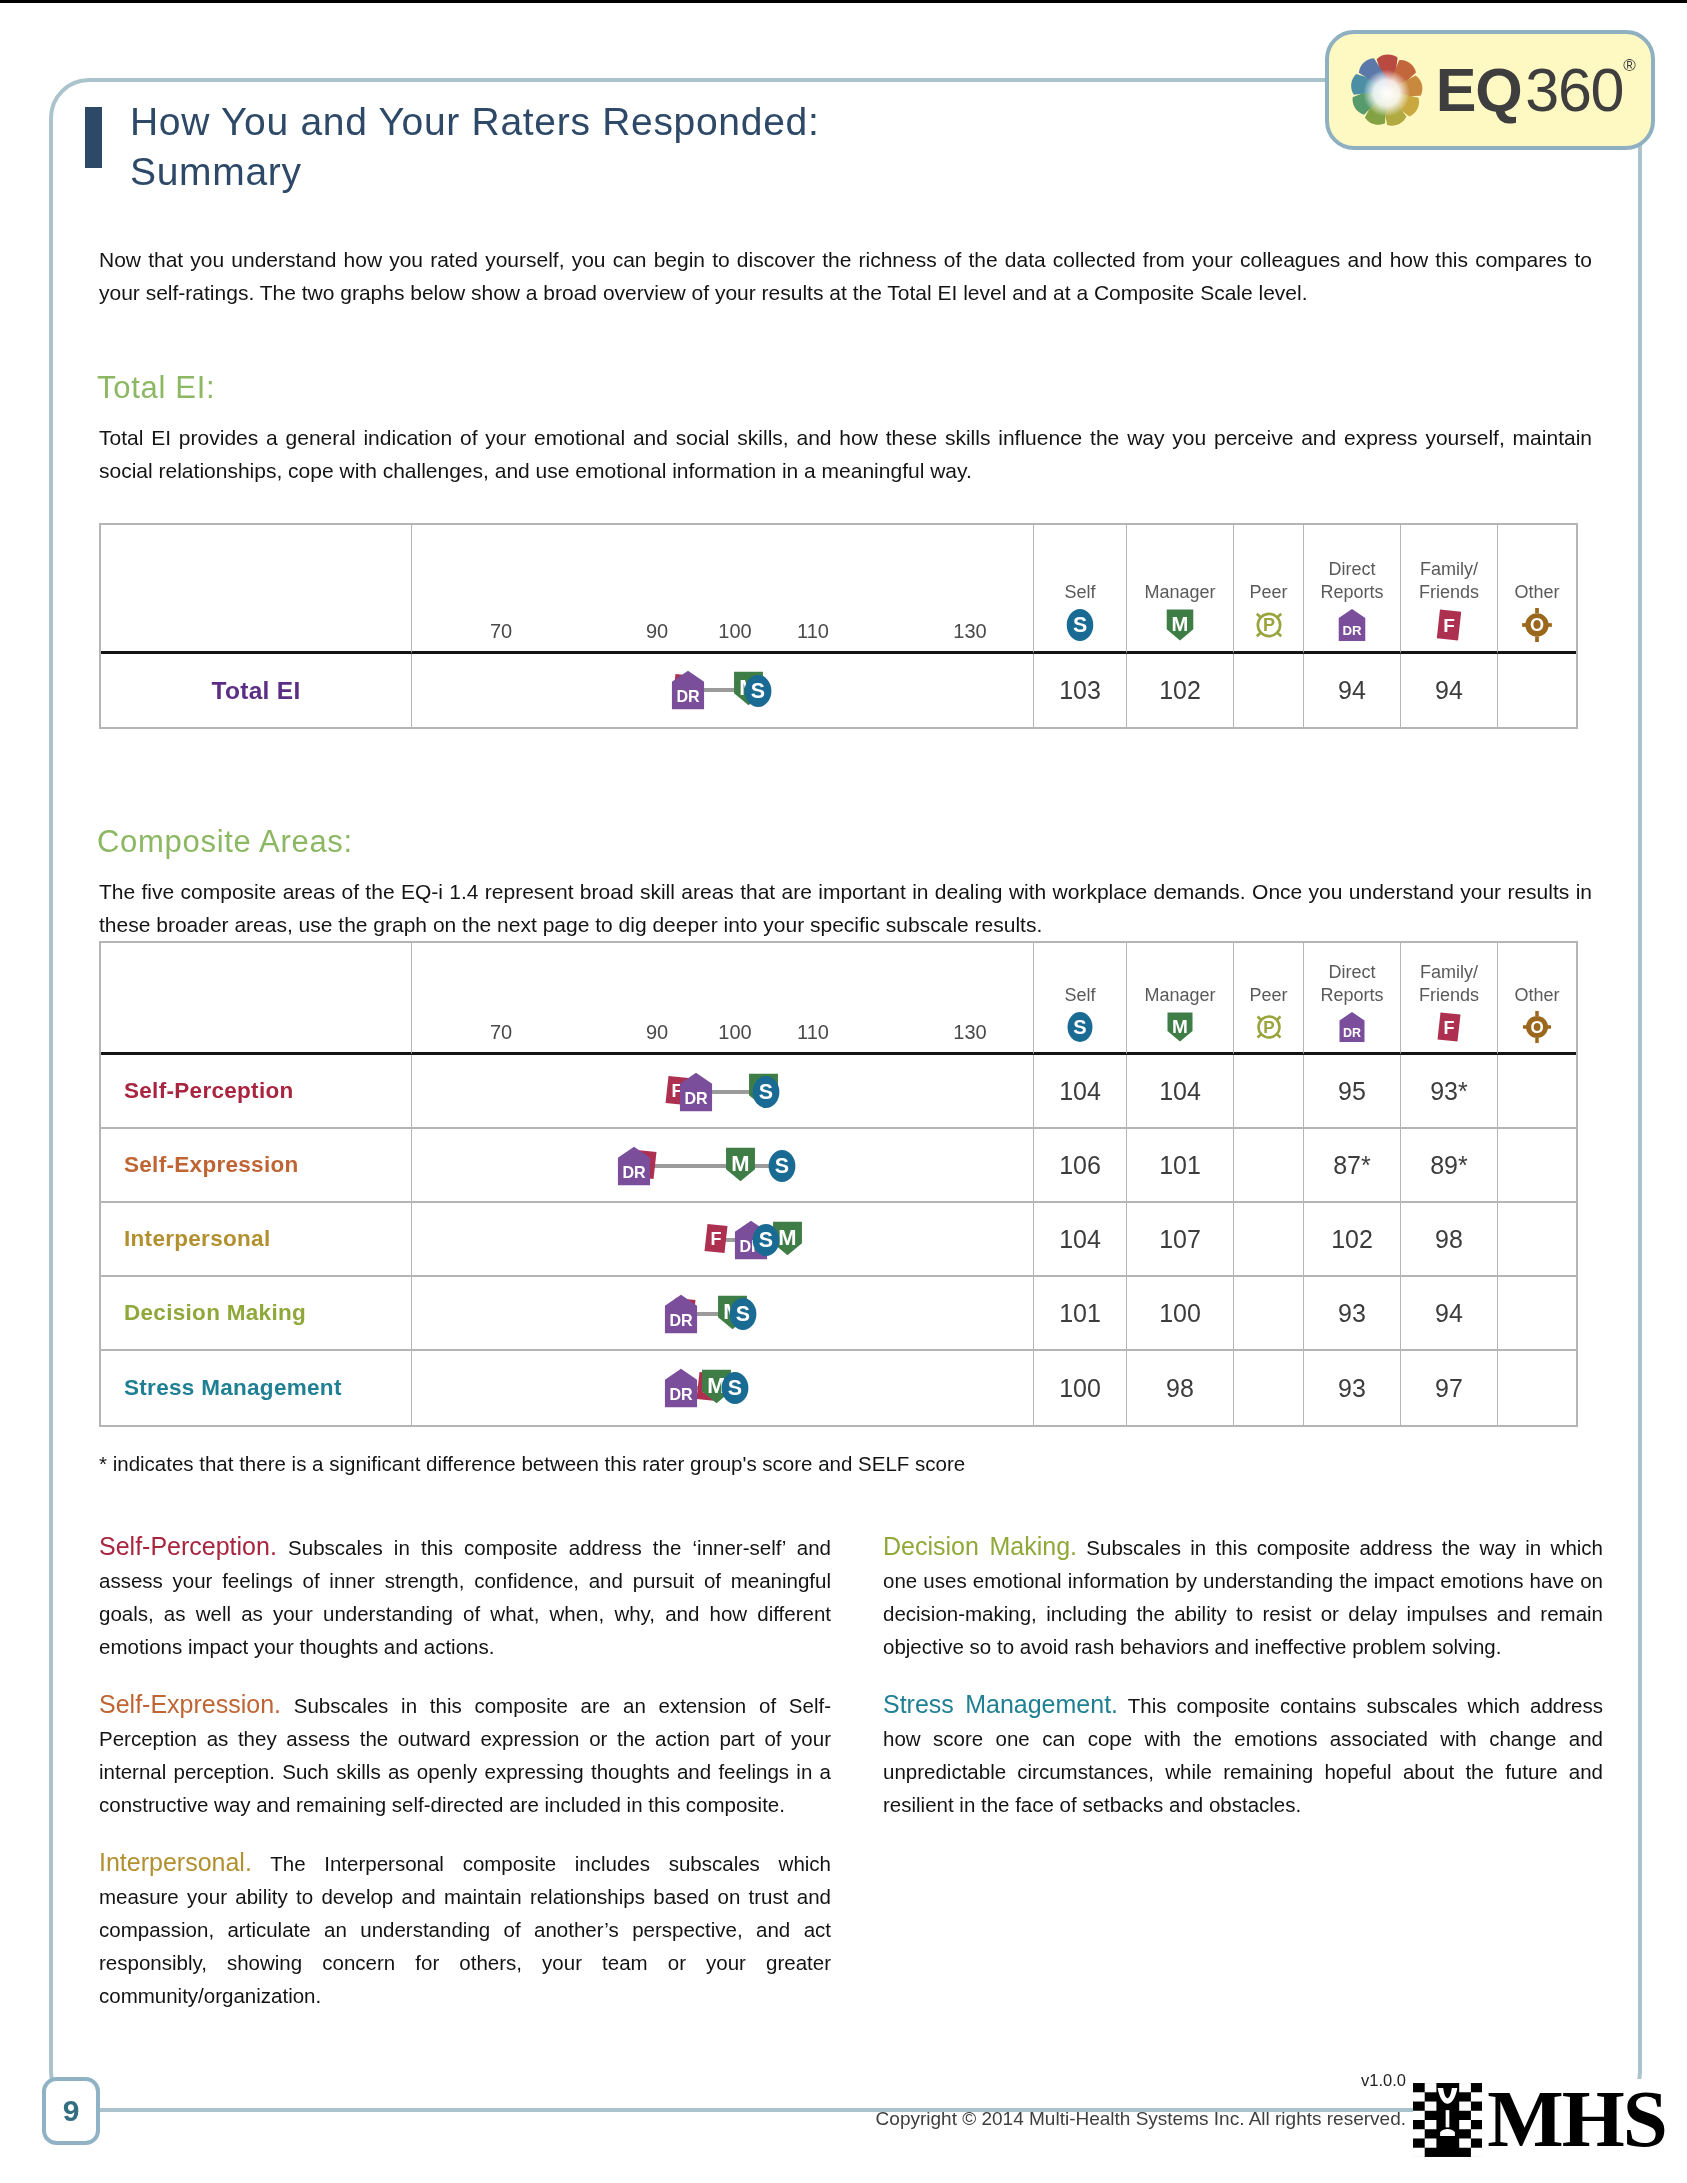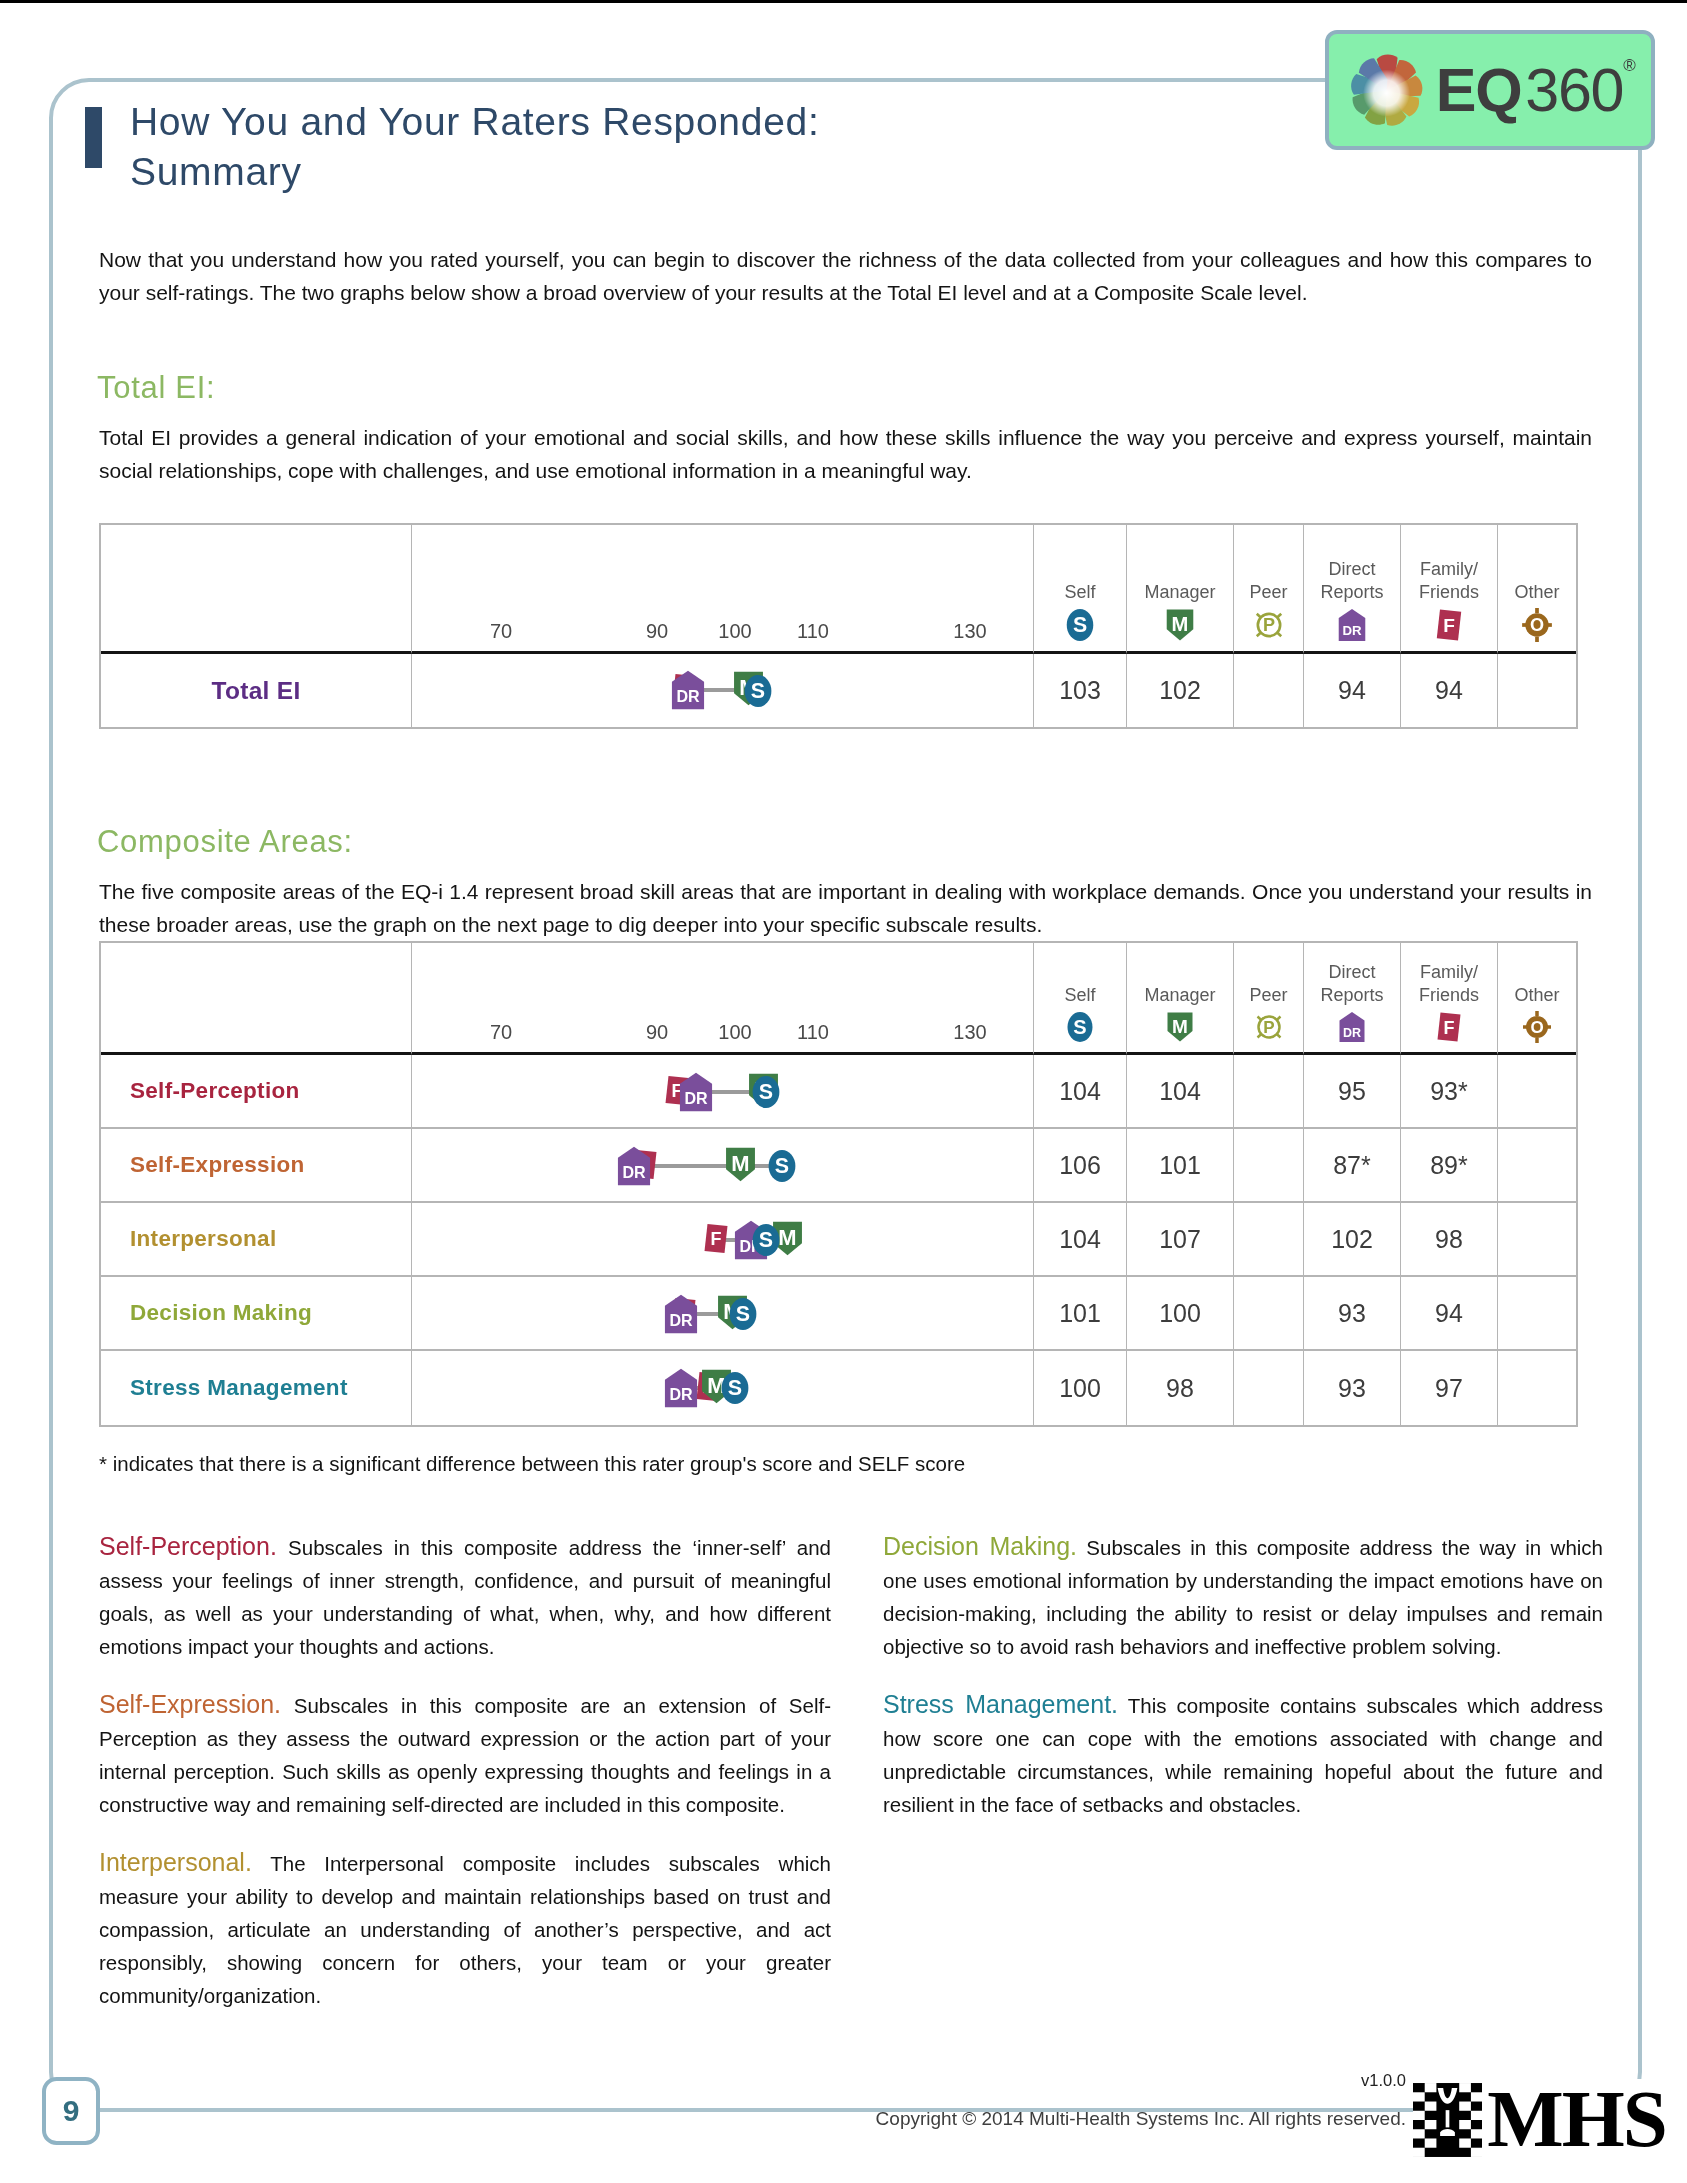--- a/index.html
+++ b/index.html
@@ -1,22 +1,22 @@
 <!DOCTYPE html>
 <html style="font-size:10.6px"><head>
 <meta charset="utf-8">
 <style>
   html,body{margin:0;padding:0;background:#fff;}
   .page{position:relative;width:1687px;height:2183px;background:#ffffff;
         font-family:"Liberation Sans",sans-serif;overflow:hidden;color:#131313;}
   .abs{position:absolute;}
   .top-edge{left:0;top:0;width:1687px;height:3.3px;background:#000;}
   .page-border{left:49px;top:78px;width:1585px;height:2026px;border:4px solid #abc3cd;border-radius:40px;}
-  .logo-box{left:1325px;top:30px;width:322px;height:112px;background:#86efac;border:4px solid #8fb0c0;
-            border-radius:12px;z-index:3;display:flex;align-items:center;justify-content:center;gap:9.3px;}
+  .logo-box{left:1325px;top:30px;width:322px;height:112px;background:#fef9c3;border:4px solid #8fb0c0;
+            border-radius:29px;z-index:3;display:flex;align-items:center;justify-content:center;gap:9.3px;}
   .logo-text{font-size:61px;color:#3e3e3e;letter-spacing:-1.3px;white-space:nowrap;}
   .logo-text .eq{font-weight:bold;}
   .logo-text .num{font-weight:normal;margin-left:4px;}
   .logo-text sup{font-size:17px;vertical-align:40px;}
   .title-bar{left:85px;top:107px;width:16.5px;height:61px;background:#2e4968;}
   .title{left:130px;top:97px;font-size:39px;line-height:50px;color:#2e4968;letter-spacing:0.7px;}
   .body-text{font-size:21px;line-height:33px;text-align:justify;color:#141414;}
   .green-head{font-size:31px;color:#8cb863;letter-spacing:0.7px;}
   .table{display:grid;grid-template-columns:311px 622px 93px 107px 70px 97px 97px 78px;
          border:2px solid #b5b5b5;background:#fff;}
@@ -25,21 +25,21 @@
   .hcell{border-bottom:3.3px solid #141414;}
   .dcell{border-bottom:2px solid #b5b5b5;}
   .dcell.nob{border-bottom:none;}
   .chart-cell{position:relative;}
   .tick{position:absolute;bottom:8px;transform:translateX(-50%);font-size:20px;color:#4a4a4a;}
   .rater-head{height:100%;display:flex;flex-direction:column;justify-content:flex-end;align-items:center;
               padding-bottom:6.6px;box-sizing:border-box;}
   .rlabel{text-align:center;font-size:18px;color:#5a5a5a;line-height:22.5px;margin-bottom:5.3px;}
   .connector{position:absolute;height:4px;background:#9b9b9b;z-index:0;}
   .marker{position:absolute;}
-  .label-cell{display:flex;align-items:center;padding-left:29px;box-sizing:border-box;}
+  .label-cell{display:flex;align-items:center;padding-left:23px;box-sizing:border-box;}
   .label-cell.center{justify-content:center;padding-left:0;}
   .row-label{font-weight:bold;font-size:22.5px;letter-spacing:0.3px;}
   .label-cell.center .row-label{font-size:24.5px;}
   .score{display:flex;align-items:center;justify-content:center;font-size:25px;color:#3c3c3c;}
   .footnote{font-size:20.5px;color:#141414;}
   .pcol .para{font-size:20.5px;line-height:33px;text-align:justify;margin-bottom:25px;color:#131313;}
   .pcol .lead{font-size:25px;line-height:33px;}
   .page-num{left:42px;top:2077px;width:50px;height:60px;background:#fff;border:4px solid #8fb3c4;
             border-radius:14.6px;z-index:4;display:flex;align-items:center;justify-content:center;
             font-size:30px;font-weight:bold;color:#336e80;}

